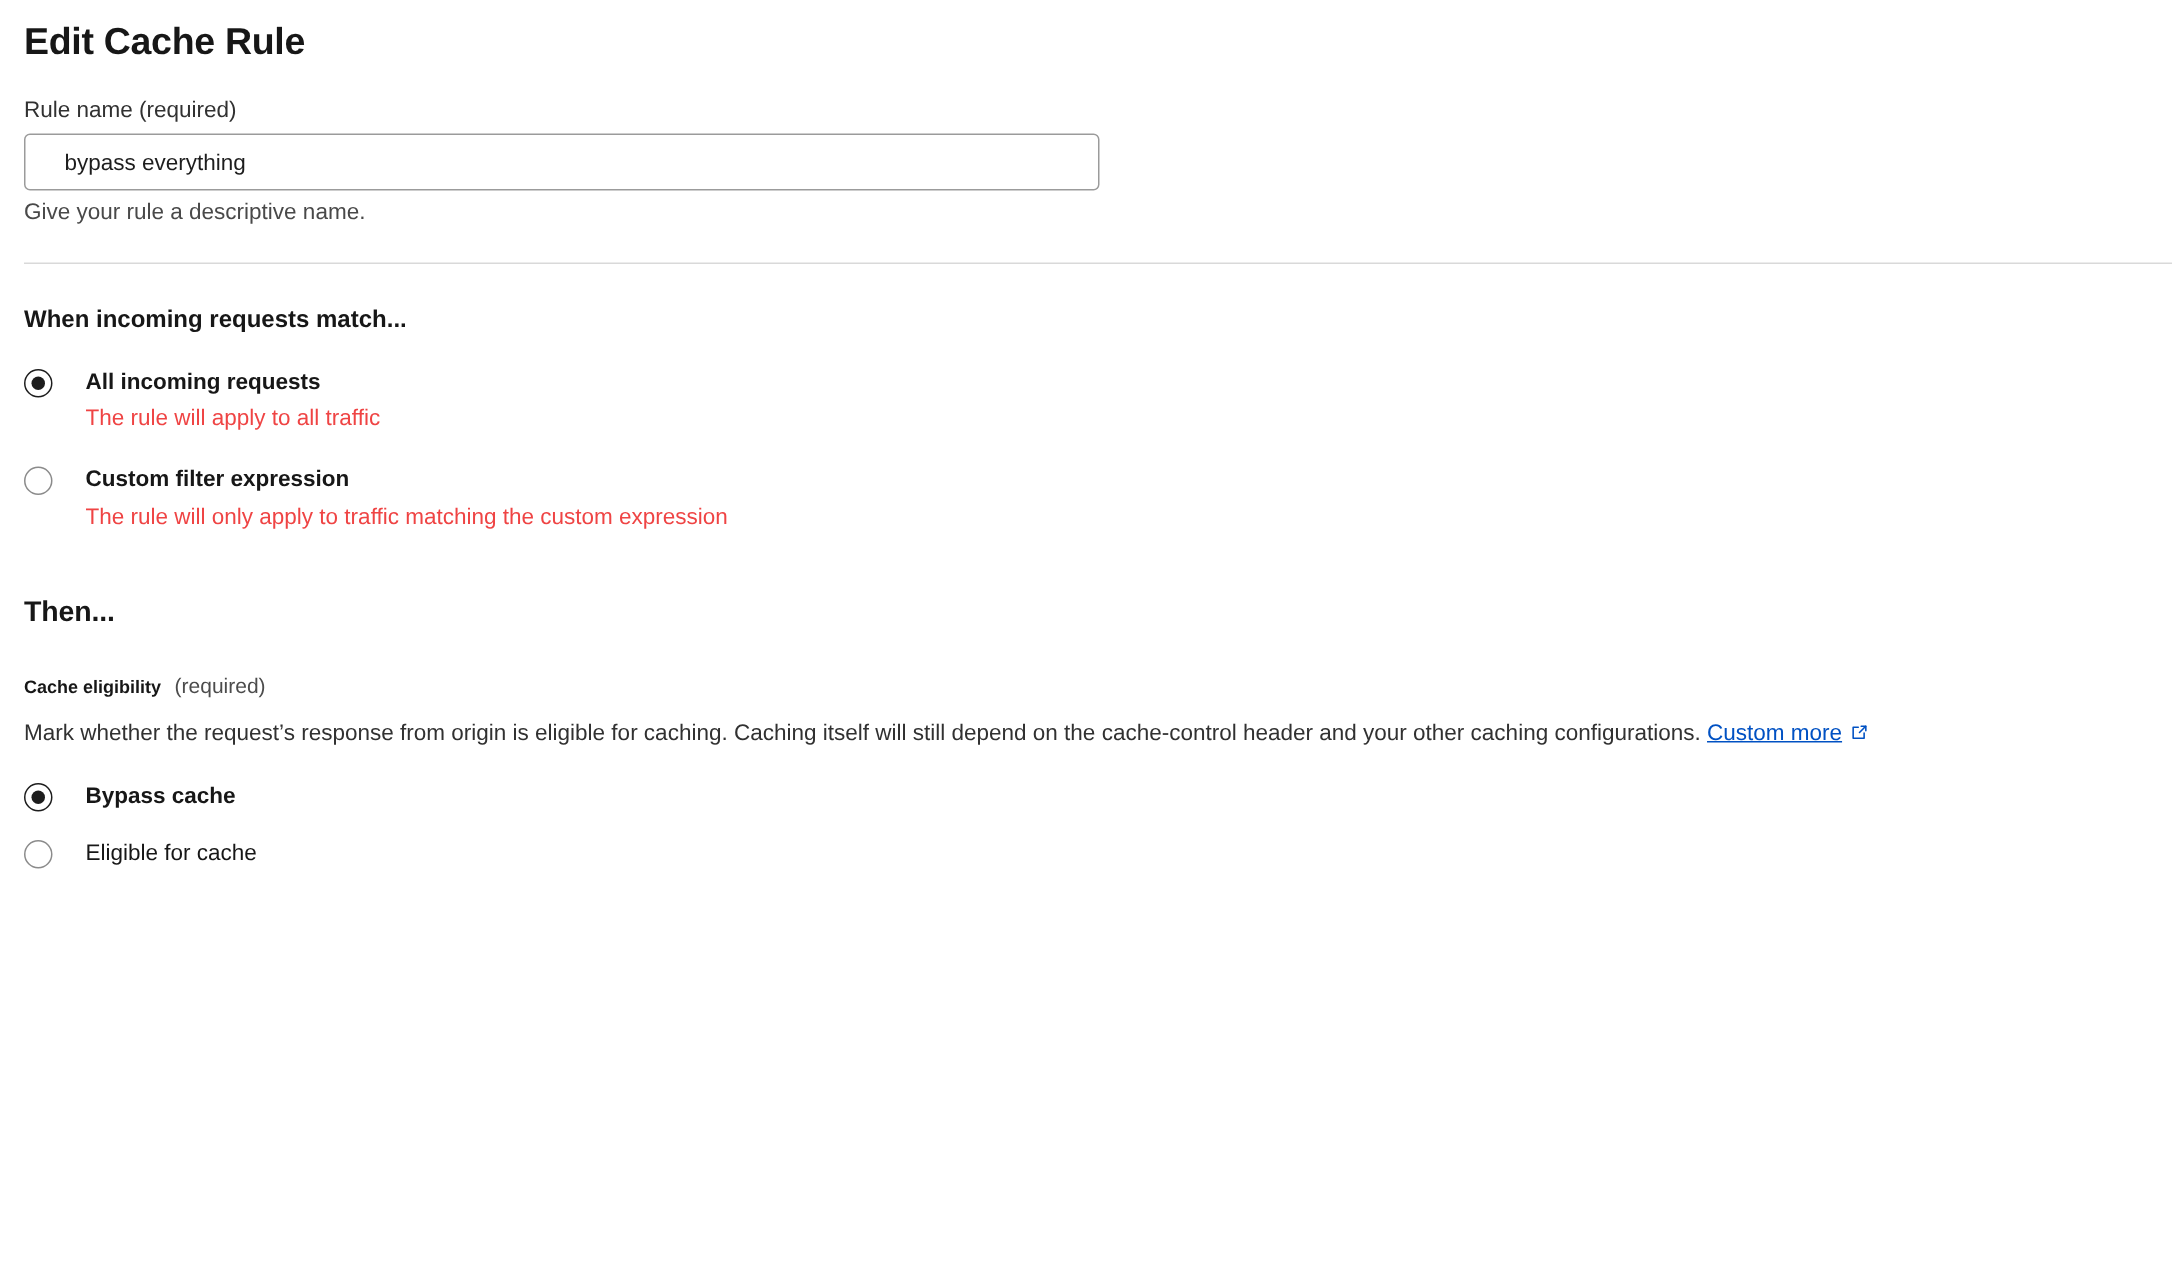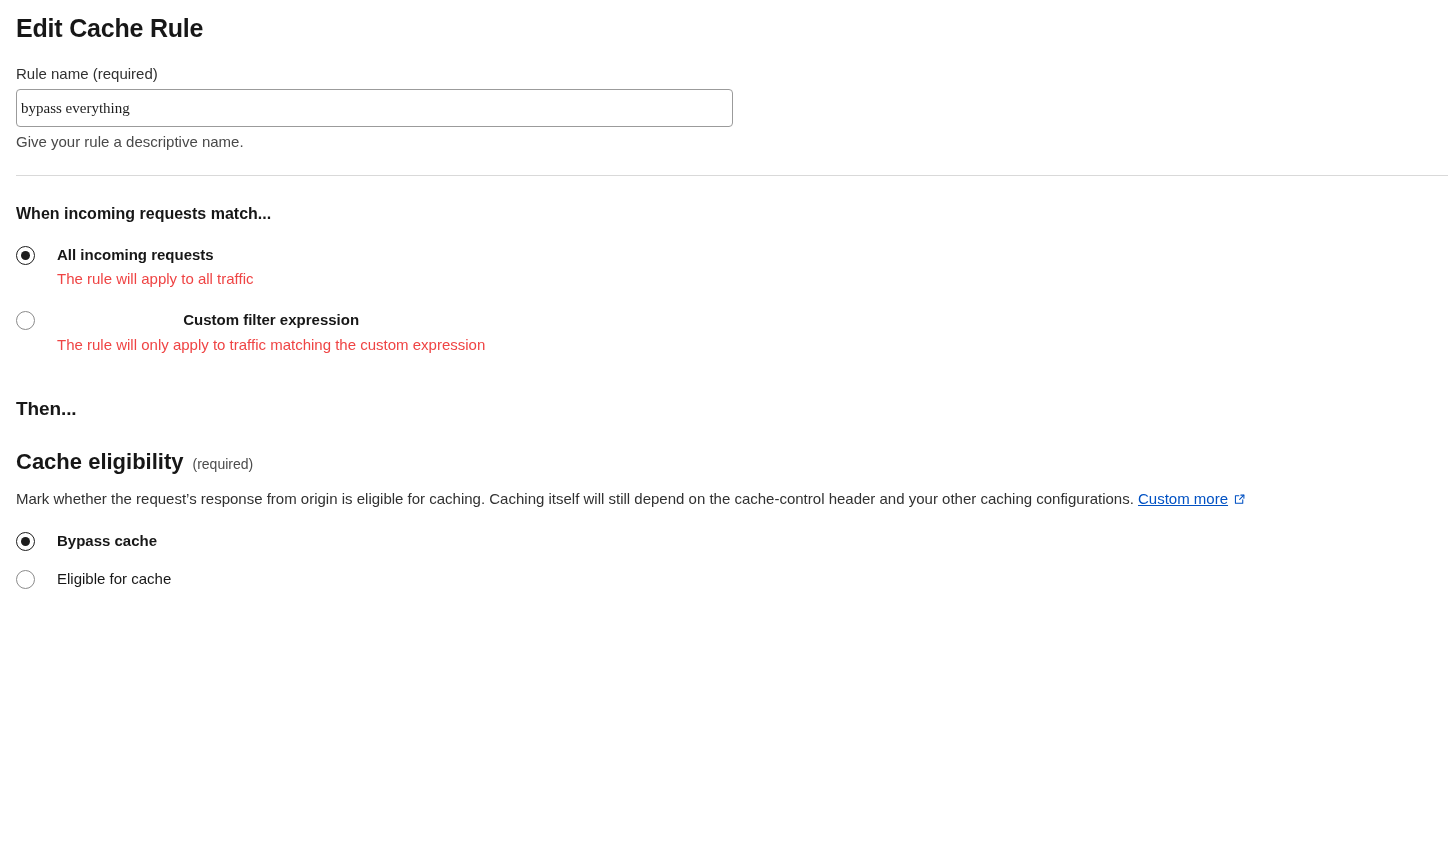--- a/index.html
+++ b/index.html
@@ -31,23 +31,23 @@
     font-size: 15px;
     color: #313131;
     margin-bottom: 7px;
   }
   .text-input {
     display: block;
     width: 717px;
     height: 38px;
     border: 1px solid #9b9b9b;
     border-radius: 4px;
-    padding: 0 4px;
-    font-size: 15px;
-    font-family: Liberation Serif, serif;
+    padding: 0 26px;
+    font-size: 15px;
+    font-family: Liberation Sans, sans-serif;
     color: #1d1d1d;
     background: #fff;
     outline: none;
   }
   .help-text {
     font-size: 15px;
     color: #494949;
     margin-top: 6px;
   }
   .divider {
@@ -70,21 +70,21 @@
     margin: 29px 0 0 0;
   }
   .radio-group {
     margin-top: 22px;
   }
   .radio-row {
     display: flex;
     align-items: flex-start;
     margin-bottom: 22px;
   }
-  .radio-row:last-child { margin-bottom: 13px; text-align: center; }
+  .radio-row:last-child { margin-bottom: 13px; }
   .radio-outer {
     width: 19px;
     height: 19px;
     min-width: 19px;
     border: 1px solid #8b8b8b;
     border-radius: 50%;
     background: #fff;
     margin-top: 1px;
     margin-right: 22px;
     position: relative;
@@ -123,21 +123,21 @@
     margin: 44px 0 0 0;
     letter-spacing: -0.1px;
   }
   .cache-elig-line {
     margin-top: 29px;
     display: flex;
     align-items: baseline;
     gap: 9px;
   }
   .cache-elig-title {
-    font-size: 22px;
+    font-size: 12px;
     font-weight: bold;
     color: #171717;
   }
   .cache-elig-req {
     font-size: 14px;
     color: #4c4c4c;
   }
   .desc-para {
     font-size: 15px;
     color: #313131;

